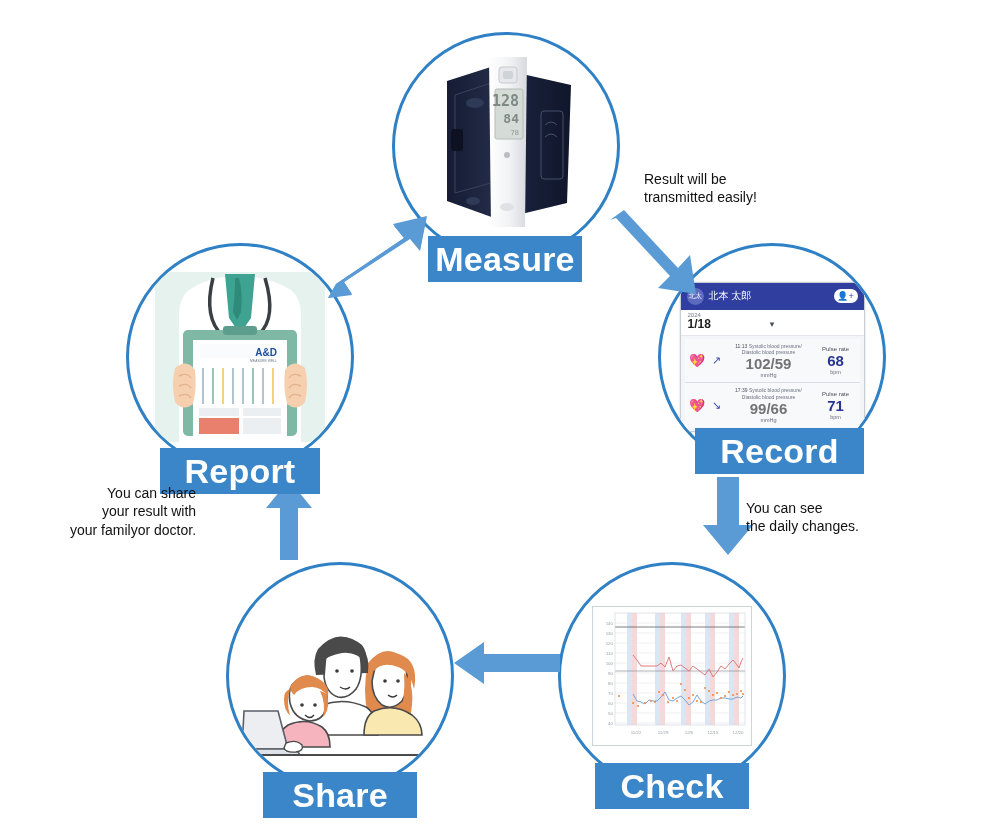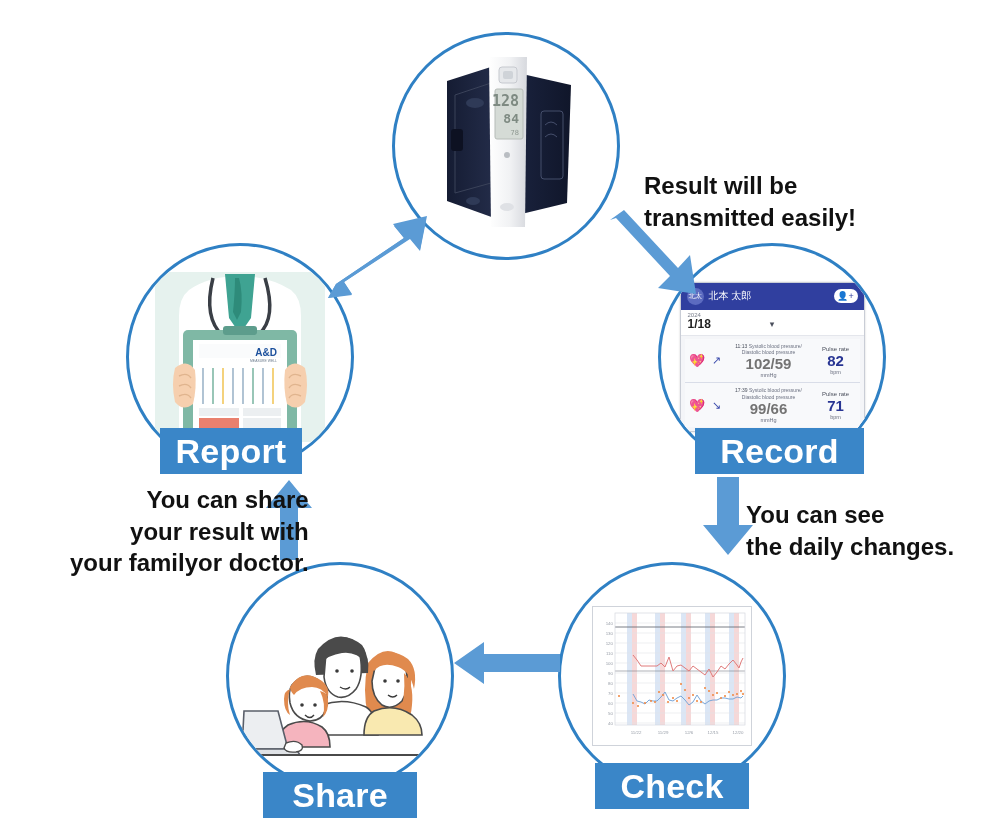--- a/index.html
+++ b/index.html
@@ -39,22 +39,22 @@
     justify-content: center;
     height: 46px;
     line-height: 1;
     z-index: 12;
     font-family: "Liberation Sans", sans-serif;
   }
 
   
   .callout {
     position: absolute;
-    font-size: 24px;
-    font-weight: 700;
+    font-size: 14px;
+    font-weight: 400;
     color: #111111;
     line-height: 1.32;
     white-space: pre-line;
     z-index: 14;
   }
 
   
   .arrow { position:absolute; z-index: 11; }
 
   
@@ -181,20 +181,23 @@
 
         <rect x="64" y="38" width="28" height="50" rx="2" fill="#d5dbd6" stroke="#b6bcb8"></rect>
         <text x="88" y="55" font-size="15" font-family="'DejaVu Sans Mono',monospace" fill="#7e8a82" text-anchor="end" font-weight="bold">128</text>
         <text x="88" y="72" font-size="13" font-family="'DejaVu Sans Mono',monospace" fill="#7e8a82" text-anchor="end" font-weight="bold">84</text>
         <text x="88" y="84" font-size="7" font-family="'DejaVu Sans Mono',monospace" fill="#8d978f" text-anchor="end">78</text>
         <ellipse cx="76" cy="104" rx="3" ry="3" fill="#b9bdc2"></ellipse>
         <ellipse cx="76" cy="156" rx="7" ry="4" fill="#dfe1e5"></ellipse>
       </svg>
     </div>
   </div>
+  <div class="badge" style="left:428px; top:236px; width:154px;">
+    <span>Measure</span>
+  </div>
 
   <div class="node" style="left:658px; top:243px; width:228px; height:228px;">
     <div class="node-inner">
       <div class="phone">
         <div class="ph-top">
           <div class="ph-av">北太</div>
           <div class="ph-name">北本 太郎</div>
           <div class="ph-btn">👤+</div>
         </div>
         <div class="ph-date">
@@ -211,21 +214,21 @@
               <div class="ph-meta">
                 <span class="t">11:13</span>
                 <span>Systolic blood pressure/
 Diastolic blood pressure</span>
               </div>
               <div class="ph-val">102/59</div>
               <div class="ph-unit">mmHg</div>
             </div>
             <div class="ph-right">
               <div class="ph-pl">Pulse rate</div>
-              <div class="ph-pv">82</div>
+              <div class="ph-pv">68</div>
               <div class="ph-unit">bpm</div>
             </div>
           </div>
 
           <div class="ph-row">
             <div class="ph-hearts">💖</div>
             <div class="ph-trend">↘</div>
             <div class="ph-mid">
               <div class="ph-meta">
                 <span class="t">17:39</span>
@@ -435,21 +438,21 @@
         <rect x="44" y="146" width="40" height="16" fill="#e9806e"></rect>
         <rect x="88" y="146" width="38" height="16" fill="#eceff1"></rect>
 
         <path d="M20,96 q12,-10 20,2 q2,18 -2,34 q-10,8 -18,-2 q-4,-18 0,-34 Z" fill="#f6cfae"></path>
         <path d="M24,104 q8,-4 12,2 M24,114 q8,-4 12,2 M24,124 q8,-4 12,2" fill="none" stroke="#e0b48e" stroke-width="1.4"></path>
         <path d="M150,96 q-12,-10 -20,2 q-2,18 2,34 q10,8 18,-2 q4,-18 0,-34 Z" fill="#f6cfae"></path>
         <path d="M146,104 q-8,-4 -12,2 M146,114 q-8,-4 -12,2 M146,124 q-8,-4 -12,2" fill="none" stroke="#e0b48e" stroke-width="1.4"></path>
       </svg>
     </div>
   </div>
-  <div class="badge" style="left:160px; top:428px; width:142px;">
+  <div class="badge" style="left:160px; top:448px; width:160px;">
     <span>Report</span>
   </div>
 
   <div class="callout" style="left:644px; top:170px;">Result will be
 transmitted easily!</div>
 
   <div class="callout" style="left:746px; top:499px;">You can see
 the daily changes.</div>
 
   <div class="callout" style="left:70px; top:484px;text-align:right;">You can share

